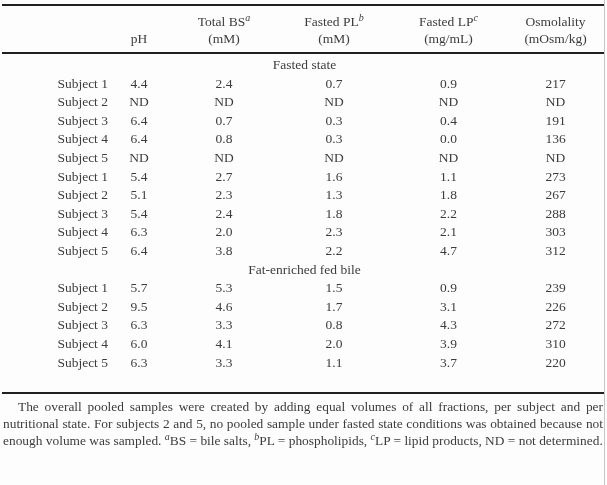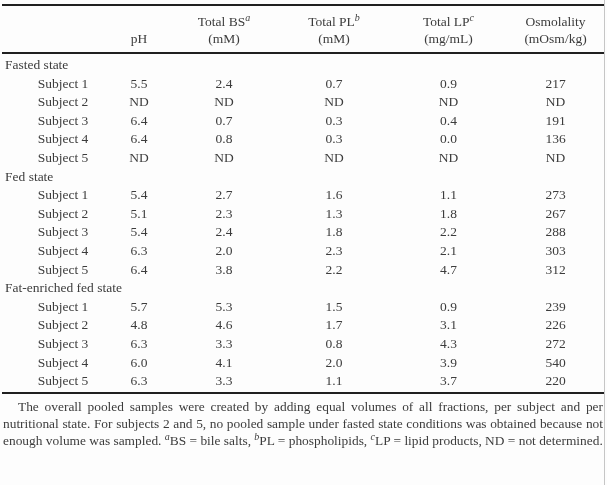--- a/index.html
+++ b/index.html
@@ -62,25 +62,25 @@
     line-height: 0;
   }
   tbody tr { height: 18.6px; }
   tbody td {
     padding: 0;
     line-height: 18.6px;
     text-align: center;
     white-space: nowrap;
   }
   td.section-label {
-    text-align: left;
+    text-align: center;
     padding-left: 3px;
   }
   td.row-label {
-    text-align: center;
+    text-align: right;
     padding-left: 16px;
   }
   .footnote {
     position: absolute;
     top: 398px;
     left: 3px;
     width: 600px;
     margin: 0;
     font-size: 13.4px;
     line-height: 17px;
@@ -116,40 +116,40 @@
       <tr>
         <th></th>
         <th>
           <span class="hb">pH</span>
         </th>
         <th>
           <span class="ht"><span>Total BS</span><sup class="hsup">a</sup></span>
           <span class="hb">(mM)</span>
         </th>
         <th>
-          <span class="ht"><span>Total PL</span><sup class="hsup">b</sup></span>
+          <span class="ht"><span>Fasted PL</span><sup class="hsup">b</sup></span>
           <span class="hb">(mM)</span>
         </th>
         <th>
-          <span class="ht"><span>Total LP</span><sup class="hsup">c</sup></span>
+          <span class="ht"><span>Fasted LP</span><sup class="hsup">c</sup></span>
           <span class="hb">(mg/mL)</span>
         </th>
         <th>
           <span class="ht">Osmolality</span>
           <span class="hb">(mOsm/kg)</span>
         </th>
       </tr>
     </thead>
     <tbody>
         <tr>
           <td colspan="6" class="section-label">Fasted state</td>
         </tr>
         <tr>
           <td class="row-label">Subject 1</td>
-          <td class="val">5.5</td>
+          <td class="val">4.4</td>
           <td class="val">2.4</td>
           <td class="val">0.7</td>
           <td class="val">0.9</td>
           <td class="val">217</td>
         </tr>
         <tr>
           <td class="row-label">Subject 2</td>
           <td class="val">ND</td>
           <td class="val">ND</td>
           <td class="val">ND</td>
@@ -174,23 +174,20 @@
         </tr>
         <tr>
           <td class="row-label">Subject 5</td>
           <td class="val">ND</td>
           <td class="val">ND</td>
           <td class="val">ND</td>
           <td class="val">ND</td>
           <td class="val">ND</td>
         </tr>
         <tr>
-          <td colspan="6" class="section-label">Fed state</td>
-        </tr>
-        <tr>
           <td class="row-label">Subject 1</td>
           <td class="val">5.4</td>
           <td class="val">2.7</td>
           <td class="val">1.6</td>
           <td class="val">1.1</td>
           <td class="val">273</td>
         </tr>
         <tr>
           <td class="row-label">Subject 2</td>
           <td class="val">5.1</td>
@@ -217,53 +214,53 @@
         </tr>
         <tr>
           <td class="row-label">Subject 5</td>
           <td class="val">6.4</td>
           <td class="val">3.8</td>
           <td class="val">2.2</td>
           <td class="val">4.7</td>
           <td class="val">312</td>
         </tr>
         <tr>
-          <td colspan="6" class="section-label">Fat-enriched fed state</td>
+          <td colspan="6" class="section-label">Fat-enriched fed bile</td>
         </tr>
         <tr>
           <td class="row-label">Subject 1</td>
           <td class="val">5.7</td>
           <td class="val">5.3</td>
           <td class="val">1.5</td>
           <td class="val">0.9</td>
           <td class="val">239</td>
         </tr>
         <tr>
           <td class="row-label">Subject 2</td>
-          <td class="val">4.8</td>
+          <td class="val">9.5</td>
           <td class="val">4.6</td>
           <td class="val">1.7</td>
           <td class="val">3.1</td>
           <td class="val">226</td>
         </tr>
         <tr>
           <td class="row-label">Subject 3</td>
           <td class="val">6.3</td>
           <td class="val">3.3</td>
           <td class="val">0.8</td>
           <td class="val">4.3</td>
           <td class="val">272</td>
         </tr>
         <tr>
           <td class="row-label">Subject 4</td>
           <td class="val">6.0</td>
           <td class="val">4.1</td>
           <td class="val">2.0</td>
           <td class="val">3.9</td>
-          <td class="val">540</td>
+          <td class="val">310</td>
         </tr>
         <tr>
           <td class="row-label">Subject 5</td>
           <td class="val">6.3</td>
           <td class="val">3.3</td>
           <td class="val">1.1</td>
           <td class="val">3.7</td>
           <td class="val">220</td>
         </tr>
       </tbody>

